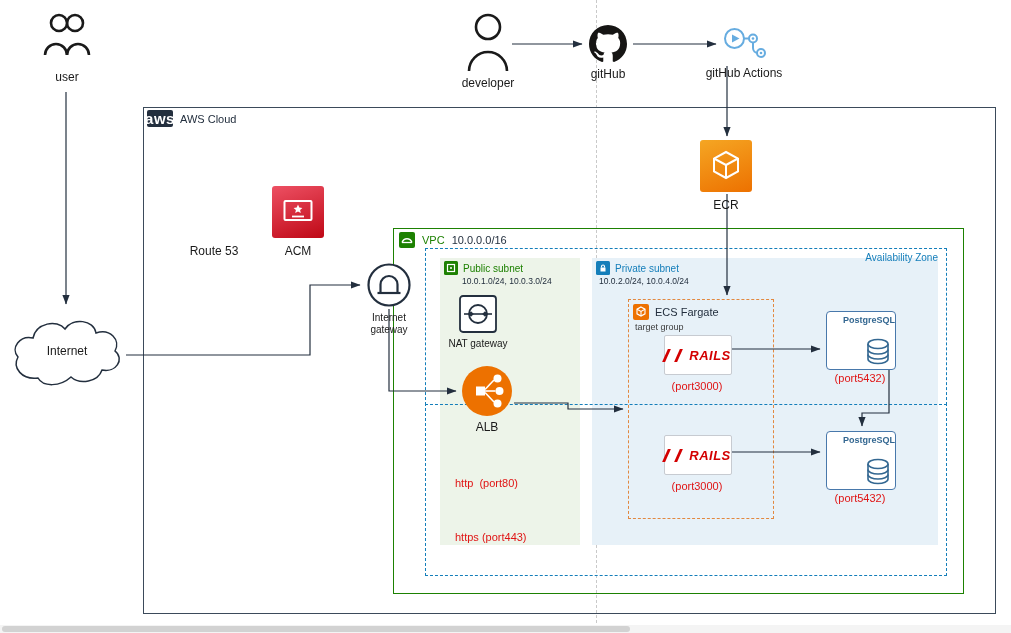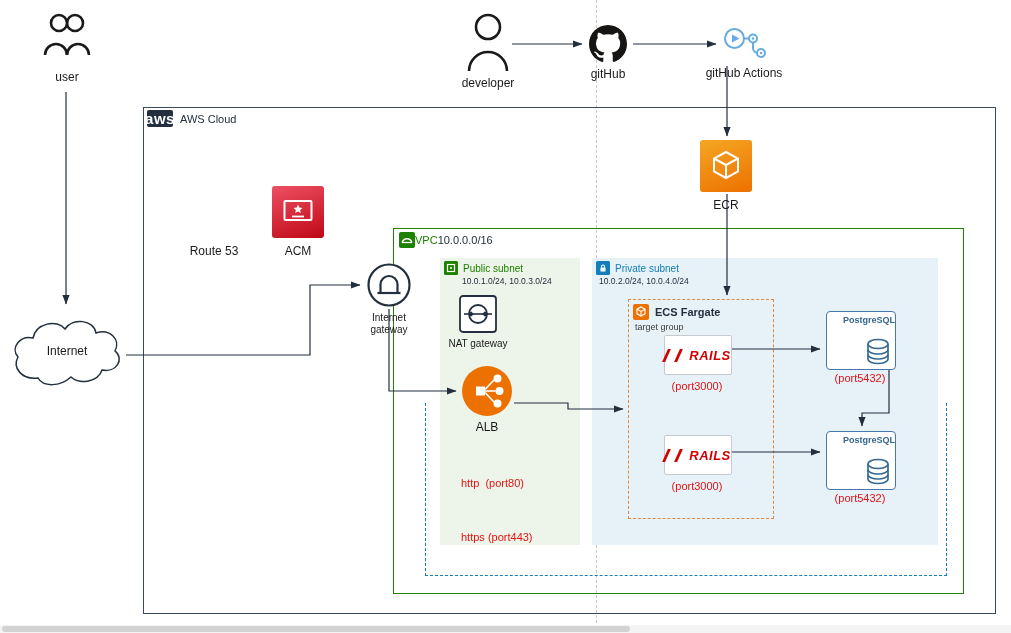--- a/index.html
+++ b/index.html
@@ -11,44 +11,44 @@
   .awsbox{position:absolute;left:143px;top:107px;width:851px;height:505px;border:1px solid #3b4a5a;z-index:1;background:transparent;}
   .aws-header{position:absolute;left:147px;top:110px;display:flex;align-items:center;gap:7px;z-index:6;}
   .aws-logo{width:26px;height:17px;background:#232F3E;border-radius:2px;color:#fff;font-size:15px;font-weight:bold;
             display:flex;align-items:center;justify-content:center;letter-spacing:.5px;}
   .aws-cloud-label{font-size:11px;color:#232F3E;}
   .tile{position:absolute;width:52px;height:52px;border-radius:3px;z-index:6;display:flex;align-items:center;justify-content:center;}
   .tile-route53{background:linear-gradient(160deg,#9a5cf5,#7326d3);}
   .tile-acm{background:linear-gradient(160deg,#ed5063,#bf0816);}
   .tile-ecr{background:linear-gradient(160deg,#f5a623,#ed7100);}
   .vpcbox{position:absolute;left:393px;top:228px;width:569px;height:364px;border:1px solid #1D8102;z-index:1;}
-  .vpc-header{position:absolute;left:399px;top:232px;display:flex;align-items:center;z-index:6;font-size:11px;}
+  .vpc-header{position:absolute;left:399px;top:232px;display:flex;align-items:center;gap:7px;z-index:6;font-size:11px;}
   .vpc-name{color:#1D8102;}
   .vpc-cidr{color:#232F3E;}
   .azbox{position:absolute;border:1px dashed #147EBA;z-index:3;}
   .az-label{position:absolute;right:8px;top:3px;font-size:10px;color:#147EBA;}
   .subnet{position:absolute;z-index:2;}
   .subnet-public{left:440px;top:258px;width:140px;height:287px;background:#EDF4E9;}
   .subnet-private{left:592px;top:258px;width:346px;height:287px;background:#E7F1F8;}
   .subnet-header{position:absolute;display:flex;align-items:center;gap:5px;z-index:6;font-size:10px;}
   .subnet-cidr{position:absolute;font-size:8.5px;color:#232F3E;z-index:6;white-space:nowrap;}
   .tgbox{position:absolute;left:628px;top:299px;width:144px;height:218px;border:1px dashed #E2883F;z-index:3;}
   .ecs-header{position:absolute;left:633px;top:304px;display:flex;align-items:center;gap:6px;z-index:6;}
-  .ecs-label{font-size:11px;font-weight:bold;color:#232F3E;}
+  .ecs-label{font-size:11px;font-weight:normal;color:#232F3E;}
   .tg-label{position:absolute;left:635px;top:322px;font-size:9px;color:#3c3c3c;z-index:6;}
   .railsbox{position:absolute;width:66px;height:38px;background:#ffffff;border:1px solid #c7cbd1;border-radius:2px;
             display:flex;align-items:center;justify-content:center;z-index:6;}
   .rails-logo{display:flex;align-items:center;gap:8px;}
   .rails-bar{width:3px;height:13px;background:#D30001;transform:skewX(-24deg);margin-right:1px;}
   .rails-text{color:#D30001;font-weight:bold;font-style:italic;font-size:13px;letter-spacing:.5px;}
   .pgbox{position:absolute;width:68px;height:57px;background:#ffffff;border:1px solid #4878ab;border-radius:4px;z-index:6;}
   .pg-text{position:absolute;left:4px;top:3px;font-size:9px;font-weight:bold;color:#336791;margin-left:12px;}
   .pg-cyl{position:absolute;right:4px;bottom:2px;}
   .portlbl{position:absolute;font-size:11px;color:#E01414;text-align:center;z-index:6;}
-  .httplines{position:absolute;left:455px;top:438px;font-size:11px;line-height:18px;color:#E01414;white-space:pre;z-index:6;margin-left:6px;}
+  .httplines{position:absolute;left:455px;top:438px;font-size:11px;line-height:18px;color:#E01414;white-space:pre;z-index:6;}
   .sb-track{position:absolute;left:0;top:625px;width:1011px;height:8px;background:#f4f4f4;z-index:9;}
   .sb-thumb{position:absolute;left:2px;top:626px;width:628px;height:6px;background:#d2d2d2;border-radius:3px;z-index:10;}
   svg.icon{position:absolute;z-index:6;}
   #wires{position:absolute;left:0;top:0;z-index:5;pointer-events:none;}
 </style>
 </head>
 <body>
 
 <div id="stage">
 
@@ -154,20 +154,23 @@
   <div class="vpc-header">
     <svg width="16" height="16" viewBox="0 0 16 16">
       <rect x="0" y="0" width="16" height="16" rx="2" fill="#1D8102"></rect>
       <path d="M3 10.5 C5 5.5 11 5.5 13 10.5" stroke="#ffffff" stroke-width="1.3" fill="none"></path>
       <path d="M3 10.5 H13" stroke="#ffffff" stroke-width="1.3"></path>
     </svg>
     <span class="vpc-name">VPC</span>
     <span class="vpc-cidr">10.0.0.0/16</span>
   </div>
 
+  <div class="azbox" style="left:425px;top:248px;width:520px;height:155px">
+    <div class="az-label">Availability Zone</div>
+  </div>
   <div class="azbox" style="left:425px;top:403px;width:520px;height:172px;border-top:none"></div>
 
   <div class="subnet subnet-public"></div>
   <div class="subnet-header" style="left:444px;top:261px;color:#1D8102">
     <svg width="14" height="14" viewBox="0 0 14 14">
       <rect x="0" y="0" width="14" height="14" rx="1.5" fill="#1D8102"></rect>
       <rect x="3.5" y="3.5" width="7" height="7" stroke="#ffffff" stroke-width="1.2" fill="none"></rect>
       <circle cx="7" cy="7" r="1" fill="#ffffff"></circle>
     </svg>
     <span>Public subnet</span>

